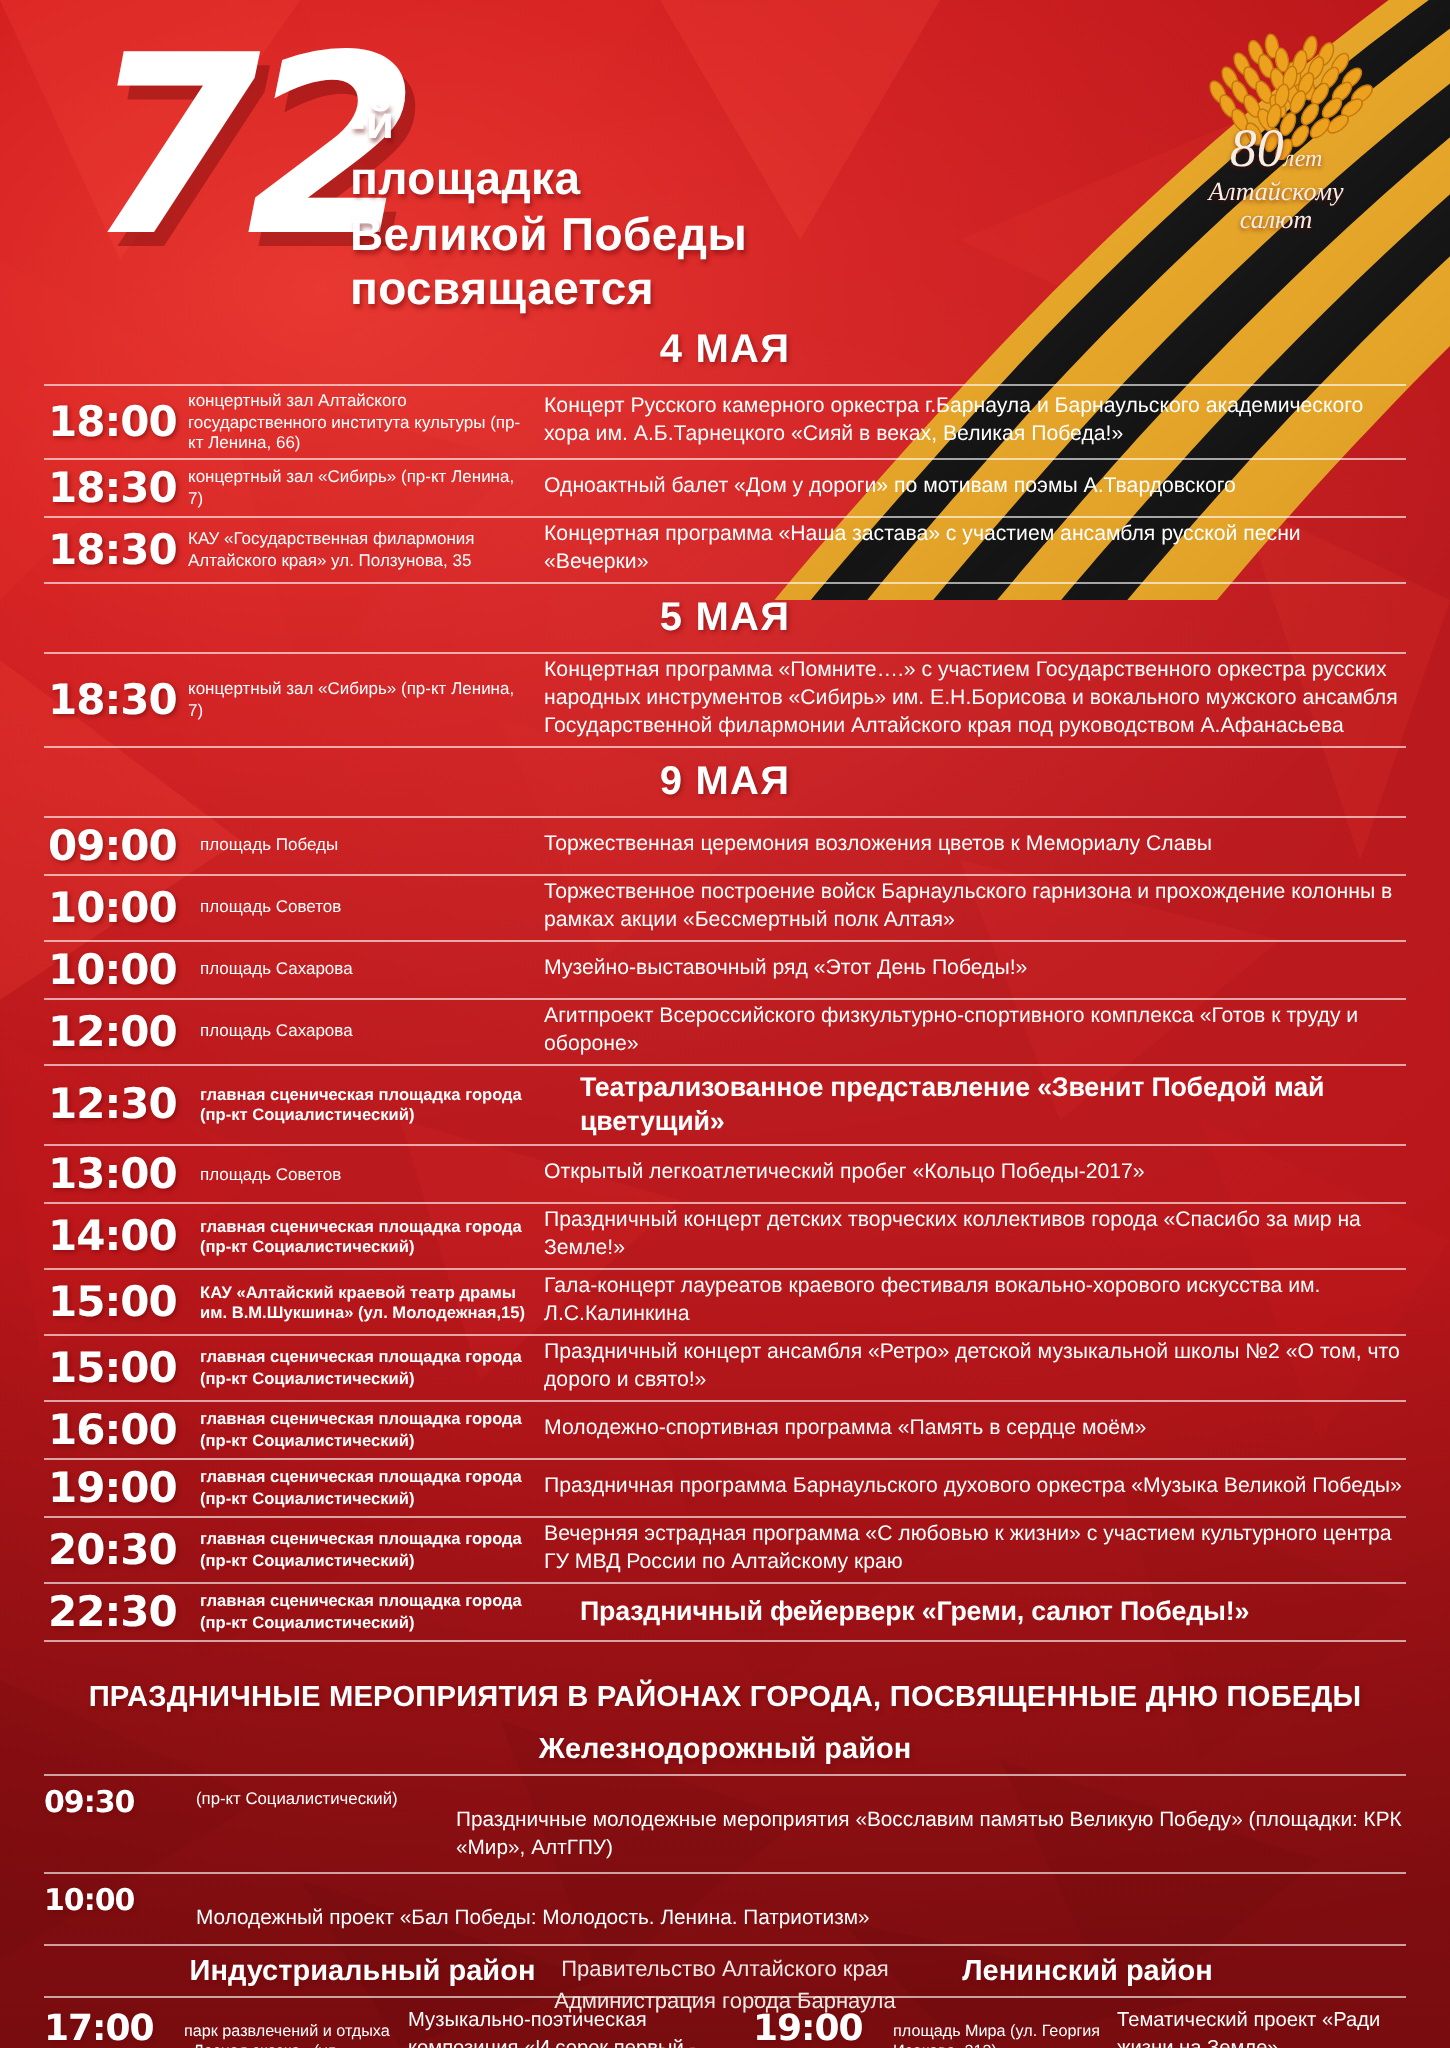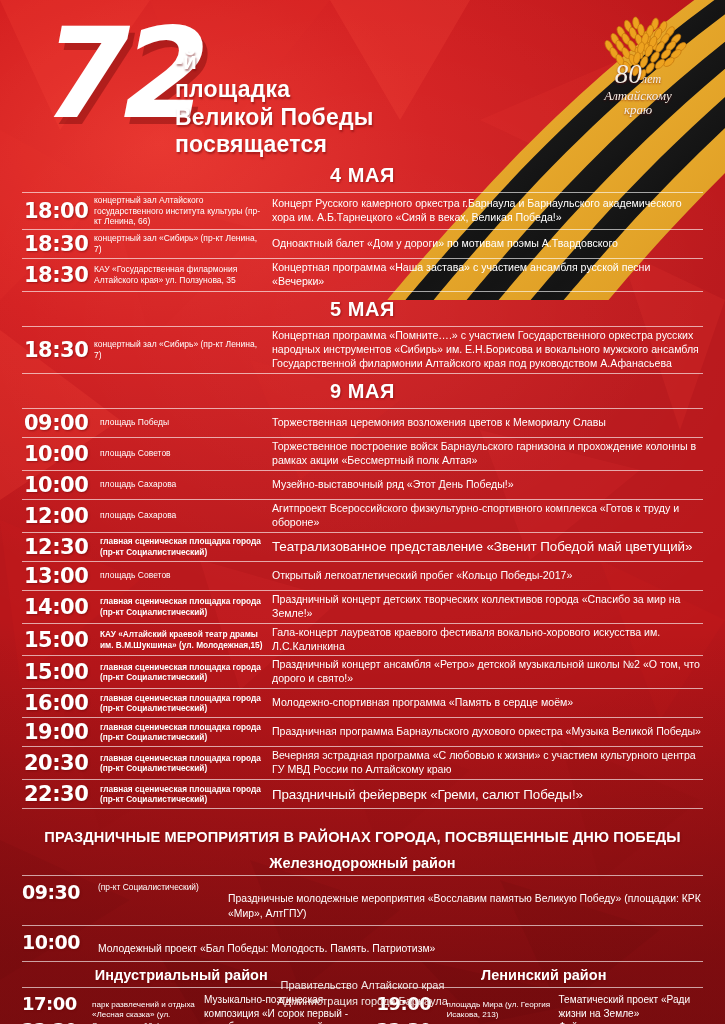--- a/index.html
+++ b/index.html
@@ -128,23 +128,24 @@
     padding-right: 6px;
     color: #ffffff;
   }
   .c-venue.bold { font-weight: bold; font-size: 8.3px; }
   .c-title {
     flex: 1 1 auto;
     font-size: 10.6px;
     line-height: 1.32;
   }
   .c-title.strong {
-    font-weight: normal;
+    font-weight: bold;
     font-size: 13.4px;
     letter-spacing: -0.1px;
+    margin-left: 18px;
   }
 
   
   .sched.may4 .c-venue { flex: 0 0 178px; }
   .sched.may4 .c-time  { flex: 0 0 72px; }
 
   
   .districts-banner {
     position: relative;
     z-index: 3;
@@ -173,21 +174,21 @@
     align-items: flex-start;
     border-top: 1px solid rgba(255,255,255,0.62);
     border-bottom: 1px solid rgba(255,255,255,0.62);
     padding: 3px 0 4px;
   }
   .drow + .drow { border-top: none; }
 
   .d-times {
     flex: 0 0 76px;
     font-family: "DejaVu Sans", sans-serif;
-    font-size: 19px;
+    font-size: 15px;
     font-weight: bold;
     letter-spacing: -0.5px;
     line-height: 1.45;
     text-shadow: 1px 1px 2px rgba(110,8,10,0.55);
   }
   .d-venue {
     flex: 0 0 135px;
     font-size: 8.4px;
     line-height: 1.3;
     padding-right: 6px;
@@ -340,21 +341,21 @@
           <ellipse cx="42" cy="46" rx="3.2" ry="6" transform="rotate(14 42 46)"></ellipse>
           <ellipse cx="49" cy="50" rx="3.2" ry="6" transform="rotate(24 49 50)"></ellipse>
           <ellipse cx="55" cy="56" rx="3.2" ry="6" transform="rotate(34 55 56)"></ellipse>
           <ellipse cx="41" cy="58" rx="3.2" ry="6" transform="rotate(20 41 58)"></ellipse>
           <ellipse cx="47" cy="63" rx="3.2" ry="6" transform="rotate(30 47 63)"></ellipse>
         </g>
       </svg>
       <div class="cap">
         <span class="n80">80</span><span class="let">лет</span>
         <span class="reg">Алтайскому</span>
-        <span class="reg2">краю</span>
+        <span class="reg2">салют</span>
       </div>
     </div>
   </div>
 
   <div class="date-head">4 МАЯ</div>
   <div class="sched may4">
     <div class="row">
       <div class="c-time">18:00</div>
       <div class="c-venue">концертный зал Алтайского государственного института культуры (пр-кт Ленина, 66)</div>
       <div class="c-title">Концерт  Русского камерного оркестра г.Барнаула и Барнаульского академического хора им. А.Б.Тарнецкого «Сияй в веках, Великая Победа!»</div>
@@ -453,21 +454,21 @@
 
   <div class="district-title">Железнодорожный район</div>
   <div class="dist-wrap rw">
     <div class="drow">
       <div class="d-times">09:30</div>
       <div class="d-venue">(пр-кт Социалистический)</div>
       <div class="d-title">Праздничные молодежные мероприятия «Восславим памятью Великую Победу» (площадки: КРК «Мир»,  АлтГПУ)</div>
     </div>
     <div class="drow">
       <div class="d-times">10:00</div>
-      <div class="d-title">Молодежный проект «Бал Победы: Молодость. Память. Патриотизм»</div>
+      <div class="d-title">Молодежный проект «Бал Победы: Молодость. Ленина. Патриотизм»</div>
     </div>
   </div>
 
   <div class="dist-cols">
     <div class="dist-col left">
       <div class="district-title">Индустриальный район</div>
       <div class="dist-wrap">
         <div class="drow">
           <div class="d-times">
             <div>17:00</div>

